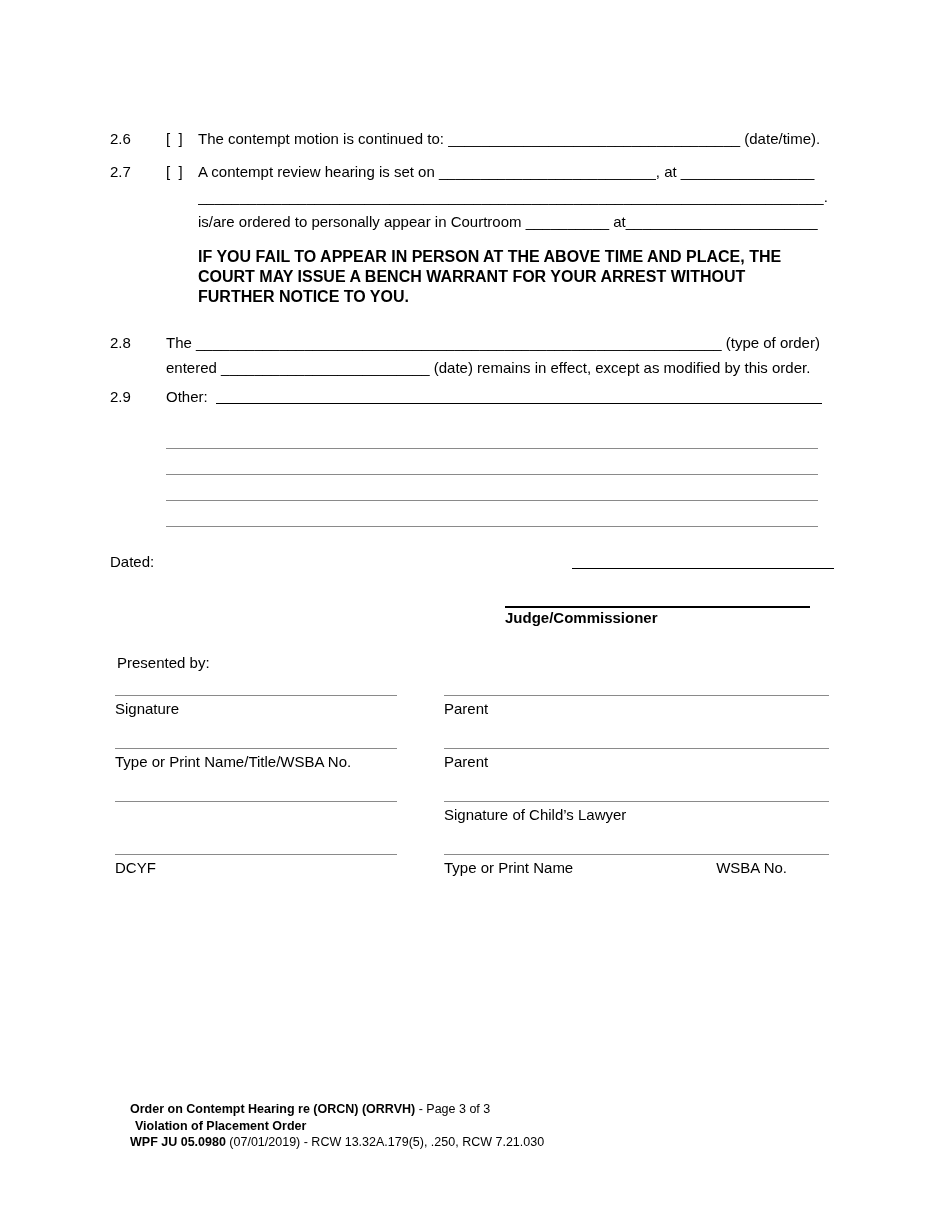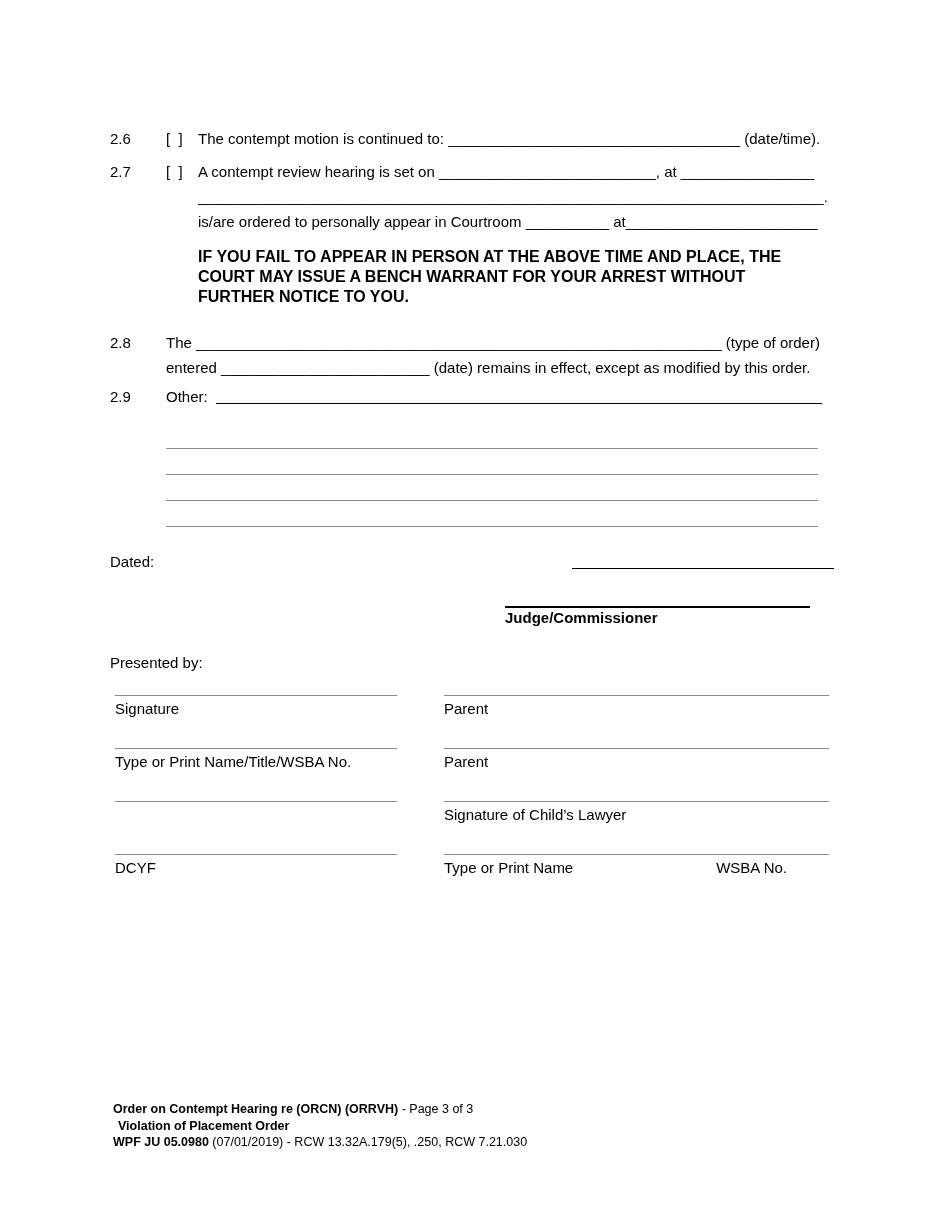--- a/index.html
+++ b/index.html
@@ -30,32 +30,32 @@
   .blank { width:652px; height:26px; border-bottom:1px solid #8a8a8a; }
   .blank.first { margin-top:14px; }
 
   .dated { display:flex; margin-top:22px; line-height:25px;justify-content:space-between; }
   .dated-line { width:262px; align-self:flex-end; border-bottom:1.2px solid #000; margin:0 0 5px 6px; }
 
   .judge { margin-left:395px; margin-top:32px; width:305px; }
   .judge-rule { border-bottom:2px solid #000; height:0; }
   .judge-label { font-weight:bold; line-height:19px; }
 
-  .presented { margin-top:26px; line-height:19px; }
+  .presented { margin-top:26px; margin-left:7px; line-height:19px; }
 
   .siggrid { margin-top:14px; margin-left:5px; }
   .sig-row { display:flex; margin-bottom:21px; }
   .cell-l { width:282px; margin-right:47px; }
   .cell-r { width:385px; }
   .sig-line { height:10px; border-bottom:1px solid #8a8a8a; margin-bottom:4px; }
   .sig-label { line-height:18px; white-space:nowrap; }
   .wsba-row { display:flex;gap:33px; }
   .wsba { margin-left:auto; margin-right:42px; }
 
-  .footer { position:absolute; left:113px; top:1101px; font-size:12.5px; line-height:16.5px; }
+  .footer { position:absolute; left:130px; top:1101px; font-size:12.5px; line-height:16.5px; }
   .f2 { margin-left:5px; }
   .b { font-weight:bold; }
 </style>
 </head>
 <body>
 
 <div class="page">
   <div class="content">
 
     <div class="row sec26">

